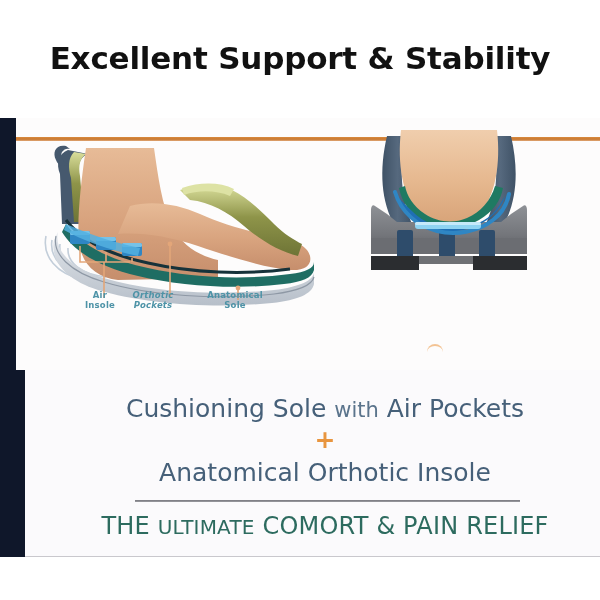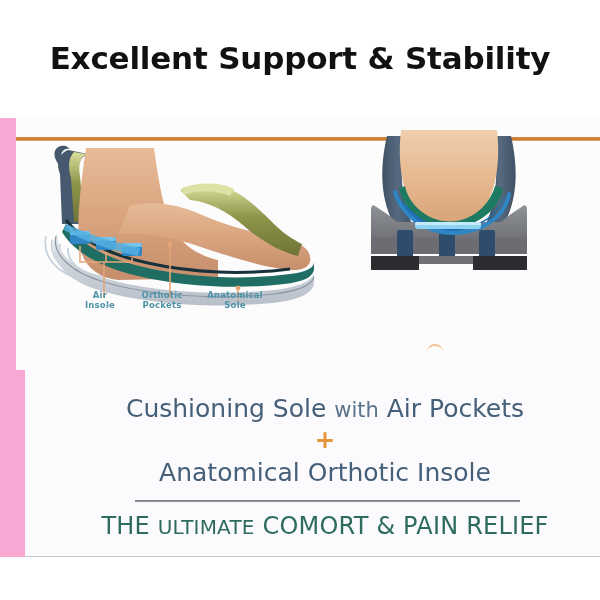--- a/index.html
+++ b/index.html
@@ -4,21 +4,21 @@
 <style>
   html, body {
     margin: 0;
     padding: 0;
     background: #ffffff;
   }
   #page {
     position: relative;
     width: 600px;
     height: 600px;
-    background: #f9a8d4;
+    background: #0f172a;
     overflow: hidden;
     font-family: "Liberation Sans", sans-serif;
   }
 
   
   #title-band {
     position: absolute;
     left: 0; top: 0;
     width: 600px; height: 118px;
     background: #ffffff;
@@ -265,21 +265,21 @@
           <path d="M216 160 L216 172"></path>
         </g>
         <circle cx="216" cy="160" r="2.4" fill="#e3a679"></circle>
       </svg>
     </div>
 
     <div class="diagram-label" style="left:56px; top:172px; width:56px;">
       <span>Air</span><br>
       <span>Insole</span>
     </div>
-    <div class="diagram-label" style="left:115px; top:172px; width:62px;">
+    <div class="diagram-label" style="left:106px; top:172px; width:62px;font-style:italic;">
       <span>Orthotic</span><br>
       <span>Pockets</span>
     </div>
     <div class="diagram-label" style="left:185px; top:172px; width:68px;">
       <span>Anatomical</span><br>
       <span>Sole</span>
     </div>
 
     <div id="right-illustration">
       <svg width="200" height="176" viewBox="0 0 200 176" xmlns="http://www.w3.org/2000/svg">

